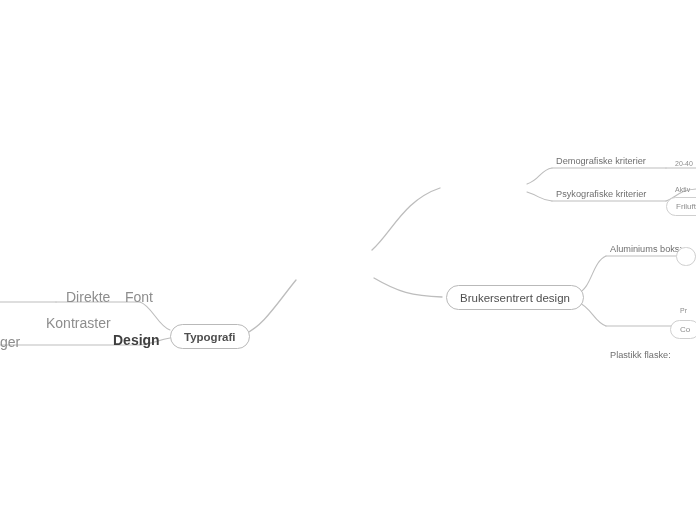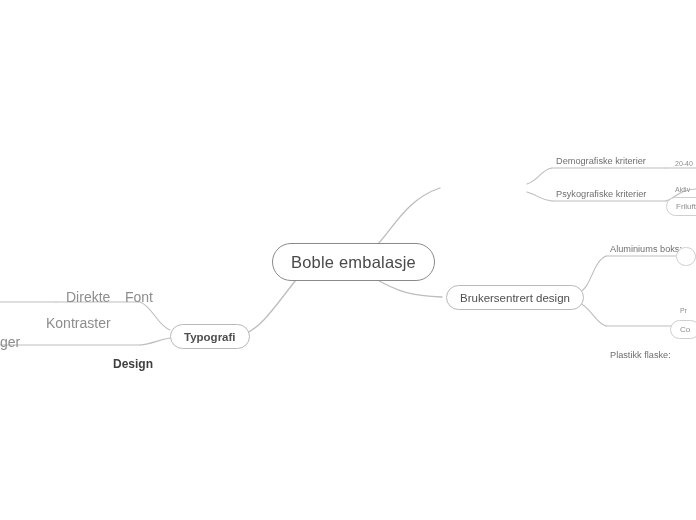--- a/index.html
+++ b/index.html
@@ -86,22 +86,21 @@
     display: block;
     color: #8d8d8d;
     font-size: 14px;
     line-height: 11px;
     padding: 0 2px 2px 2px;
     text-align: left;
   }
   .node-leaf.strong {
     color: #3f3f3f;
     font-weight: bold;
-    font-size: 12px;
-    margin-top: 24px;
+    font-size: 14px;
   }
   .node-leaf.tiny {
     font-size: 7px;
   }
 </style>
 </head>
 <body>
 
 <div id="canvas">
 
@@ -131,23 +130,20 @@
       <path d="M 170 330 C 158 326, 152 306, 140 302"></path>
       <path d="M 170 338 C 158 340, 152 344, 140 345"></path>
 
       <path d="M 140 302 L 56 302"></path>
       <path d="M 140 345 L 0 345"></path>
 
       <path d="M 56 302 L 0 302"></path>
     </g>
   </svg>
 
-  <div class="node node-root" style="left:272px; top:243px;">
-    <span>Boble embalasje</span>
-  </div>
 
 
   <div class="node node-branch" style="left:554px; top:155px;">Demografiske kriterier</div>
 
   <div class="node node-branch" style="left:554px; top:188px;">Psykografiske kriterier</div>
 
   <div class="node node-leaf tiny" style="left:673px; top:158px;">20-40</div>
 
   <div class="node node-leaf tiny" style="left:673px; top:184px;">Aktiv</div>
 

